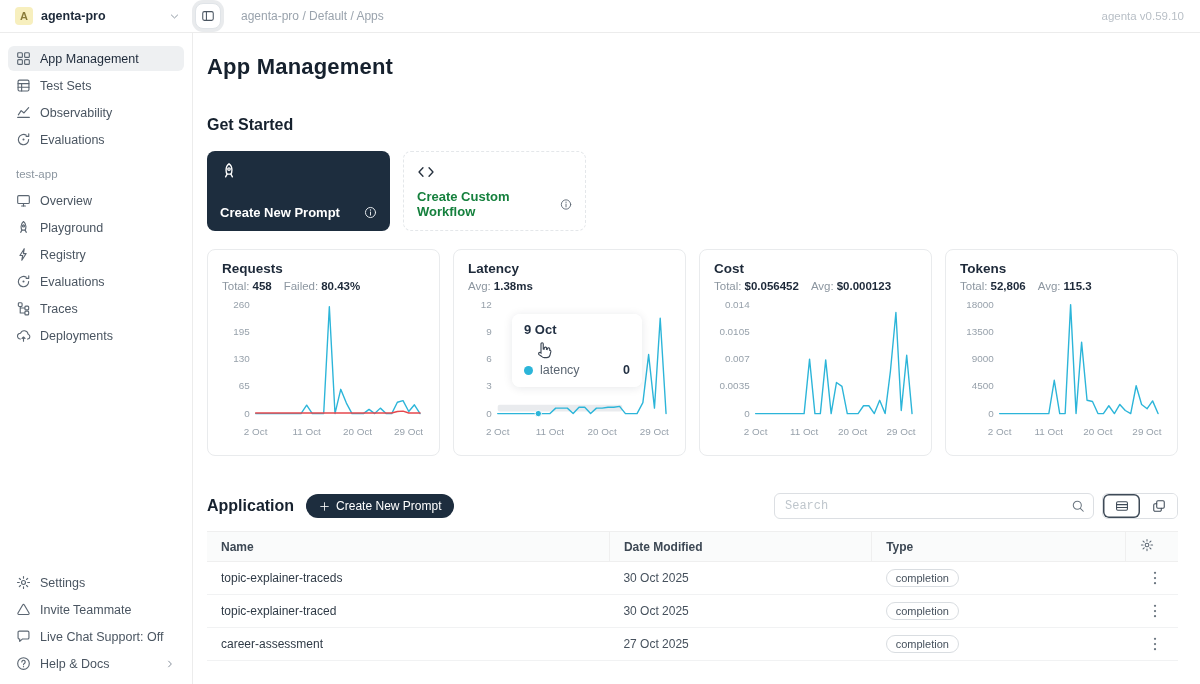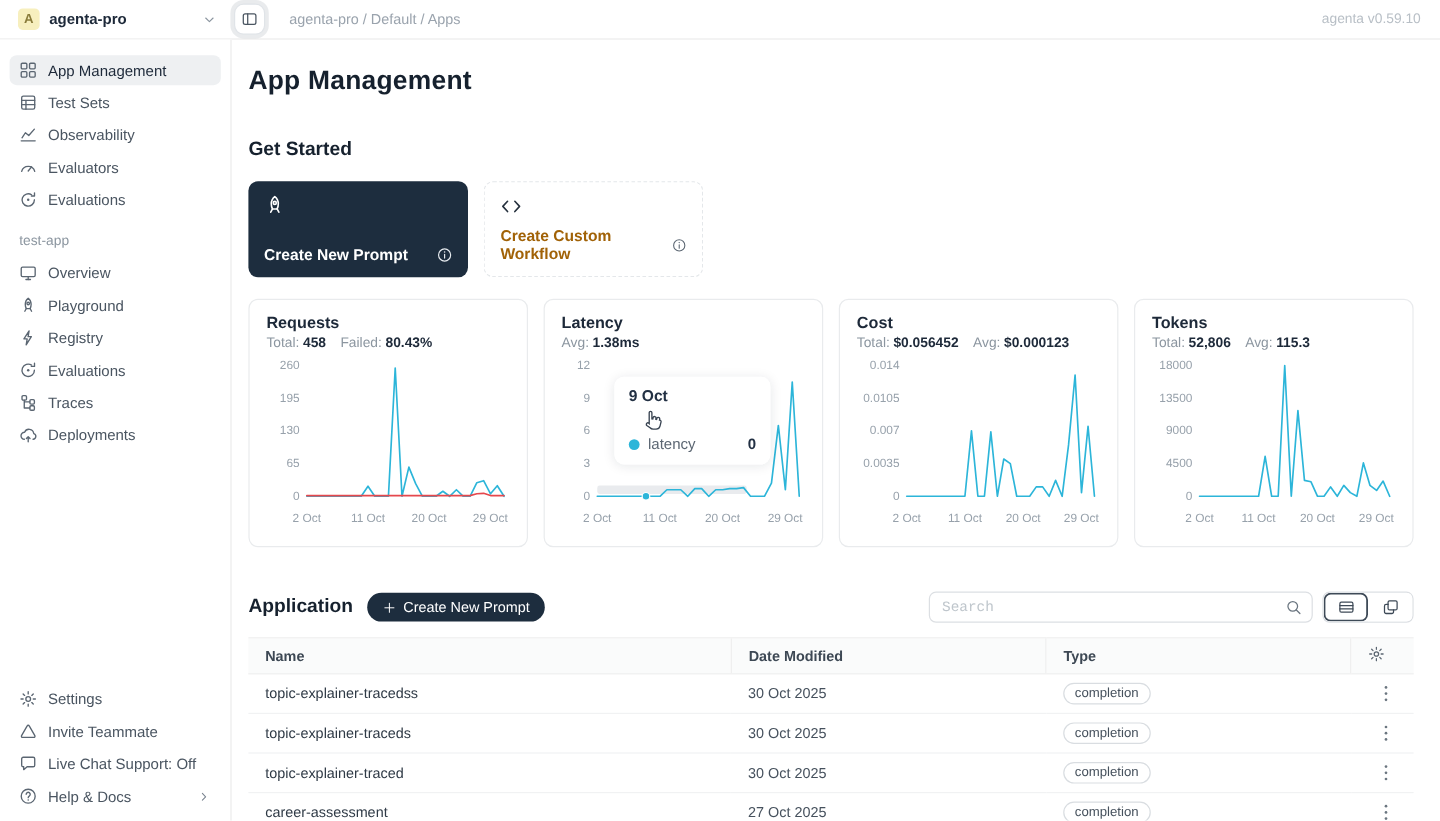--- a/index.html
+++ b/index.html
@@ -40,21 +40,21 @@
   .section-h { font-size:16px; font-weight:700; color:#16212e; }
   .get-started-h { margin-top:36px; }
 
   .gs-row { display:flex; gap:13px; margin-top:17px; }
   .gs-card { width:183px; height:80px; border-radius:8px; border:1px dashed #e4e7ea; background:#fff;
     padding:11px 13px; display:flex; flex-direction:column; justify-content:space-between; cursor:pointer; }
   .gs-card .top-icon { width:18px; height:18px; color:#26313e; }
   .gs-card.dark { background:#1d2d3e; border:none; color:#fff; }
   .gs-card.dark .top-icon { color:#fff; }
   .gs-bottom { display:flex; align-items:center; justify-content:space-between; }
-  .gs-label { font-size:13px; font-weight:600; color:#a16207; }
+  .gs-label { font-size:13px; font-weight:600; color:#15803d; }
   .gs-card.dark .gs-label { color:#fff; }
   .info-ic { width:13px; height:13px; color:#5b6672; cursor:pointer; }
   .gs-card.dark .info-ic { color:#e7ebef; }
 
   .charts-row { display:flex; gap:13px; margin-top:18px; }
   .chart-card { flex:1; height:207px; border:1px solid #e9ebed; border-radius:8px; padding:11px 14px;
     position:relative; background:#fff; }
   .chart-title { font-size:13.5px; font-weight:700; color:#1d2939; }
   .chart-stats { display:flex; gap:12px; margin-top:4px; font-size:11.5px; color:#8c96a0; }
   .chart-stats b { color:#1d2939; margin-left:3px; font-weight:700; }
@@ -159,29 +159,20 @@
           <svg viewBox="0 0 16 16" fill="none" stroke="currentColor" stroke-width="1.2" stroke-linecap="round" stroke-linejoin="round">
             <path d="M1.8 13.2h12.4"></path>
             <polyline points="2.5 10.5 5.5 6 8.5 8.5 13.5 2.8"></polyline>
           </svg>
         </span>
       <span>Observability</span>
     </div>
     <div class="side-item">
       <span class="icon">
           <svg viewBox="0 0 16 16" fill="none" stroke="currentColor" stroke-width="1.2" stroke-linecap="round" stroke-linejoin="round">
-            <path d="M2.2 11.5a6 6 0 0 1 11.6 0"></path>
-            <line x1="8" y1="11.2" x2="11" y2="7.5"></line>
-          </svg>
-        </span>
-      <span>Evaluators</span>
-    </div>
-    <div class="side-item">
-      <span class="icon">
-          <svg viewBox="0 0 16 16" fill="none" stroke="currentColor" stroke-width="1.2" stroke-linecap="round" stroke-linejoin="round">
             <path d="M13.5 8A5.5 5.5 0 1 1 11 3.5"></path>
             <polyline points="13.6 1.8 13.6 4.6 10.8 4.6"></polyline>
             <circle cx="8" cy="8" r="1.1" fill="currentColor" stroke="none"></circle>
           </svg>
         </span>
       <span>Evaluations</span>
     </div>
 
     <div class="section-label">test-app</div>
 
@@ -483,34 +474,20 @@
           <th class="col-type">Type</th>
           <th class="col-act"><span class="icon gear-h">
                 <svg viewBox="0 0 16 16" fill="none" stroke="currentColor" stroke-width="1.2" stroke-linecap="round" stroke-linejoin="round">
                   <circle cx="8" cy="8" r="2.1"></circle>
                   <path d="M8 1.6v1.9M8 12.5v1.9M1.6 8h1.9M12.5 8h1.9M3.5 3.5l1.3 1.3M11.2 11.2l1.3 1.3M12.5 3.5l-1.3 1.3M4.8 11.2l-1.3 1.3"></path>
                 </svg>
               </span></th>
         </tr>
       </thead>
       <tbody>
-        <tr class="app-row">
-          <td class="col-name">topic-explainer-tracedss</td>
-          <td class="col-date">30 Oct 2025</td>
-          <td class="col-type"><span class="badge">completion</span></td>
-          <td class="col-act">
-              <span class="icon dots-btn">
-                <svg viewBox="0 0 16 16" fill="none" stroke="currentColor" stroke-width="1.2" stroke-linecap="round" stroke-linejoin="round">
-                  <circle cx="8" cy="3.4" r="1" fill="currentColor" stroke="none"></circle>
-                  <circle cx="8" cy="8" r="1" fill="currentColor" stroke="none"></circle>
-                  <circle cx="8" cy="12.6" r="1" fill="currentColor" stroke="none"></circle>
-                </svg>
-              </span>
-            </td>
-        </tr>
         <tr class="app-row">
           <td class="col-name">topic-explainer-traceds</td>
           <td class="col-date">30 Oct 2025</td>
           <td class="col-type"><span class="badge">completion</span></td>
           <td class="col-act">
               <span class="icon dots-btn">
                 <svg viewBox="0 0 16 16" fill="none" stroke="currentColor" stroke-width="1.2" stroke-linecap="round" stroke-linejoin="round">
                   <circle cx="8" cy="3.4" r="1" fill="currentColor" stroke="none"></circle>
                   <circle cx="8" cy="8" r="1" fill="currentColor" stroke="none"></circle>
                   <circle cx="8" cy="12.6" r="1" fill="currentColor" stroke="none"></circle>

